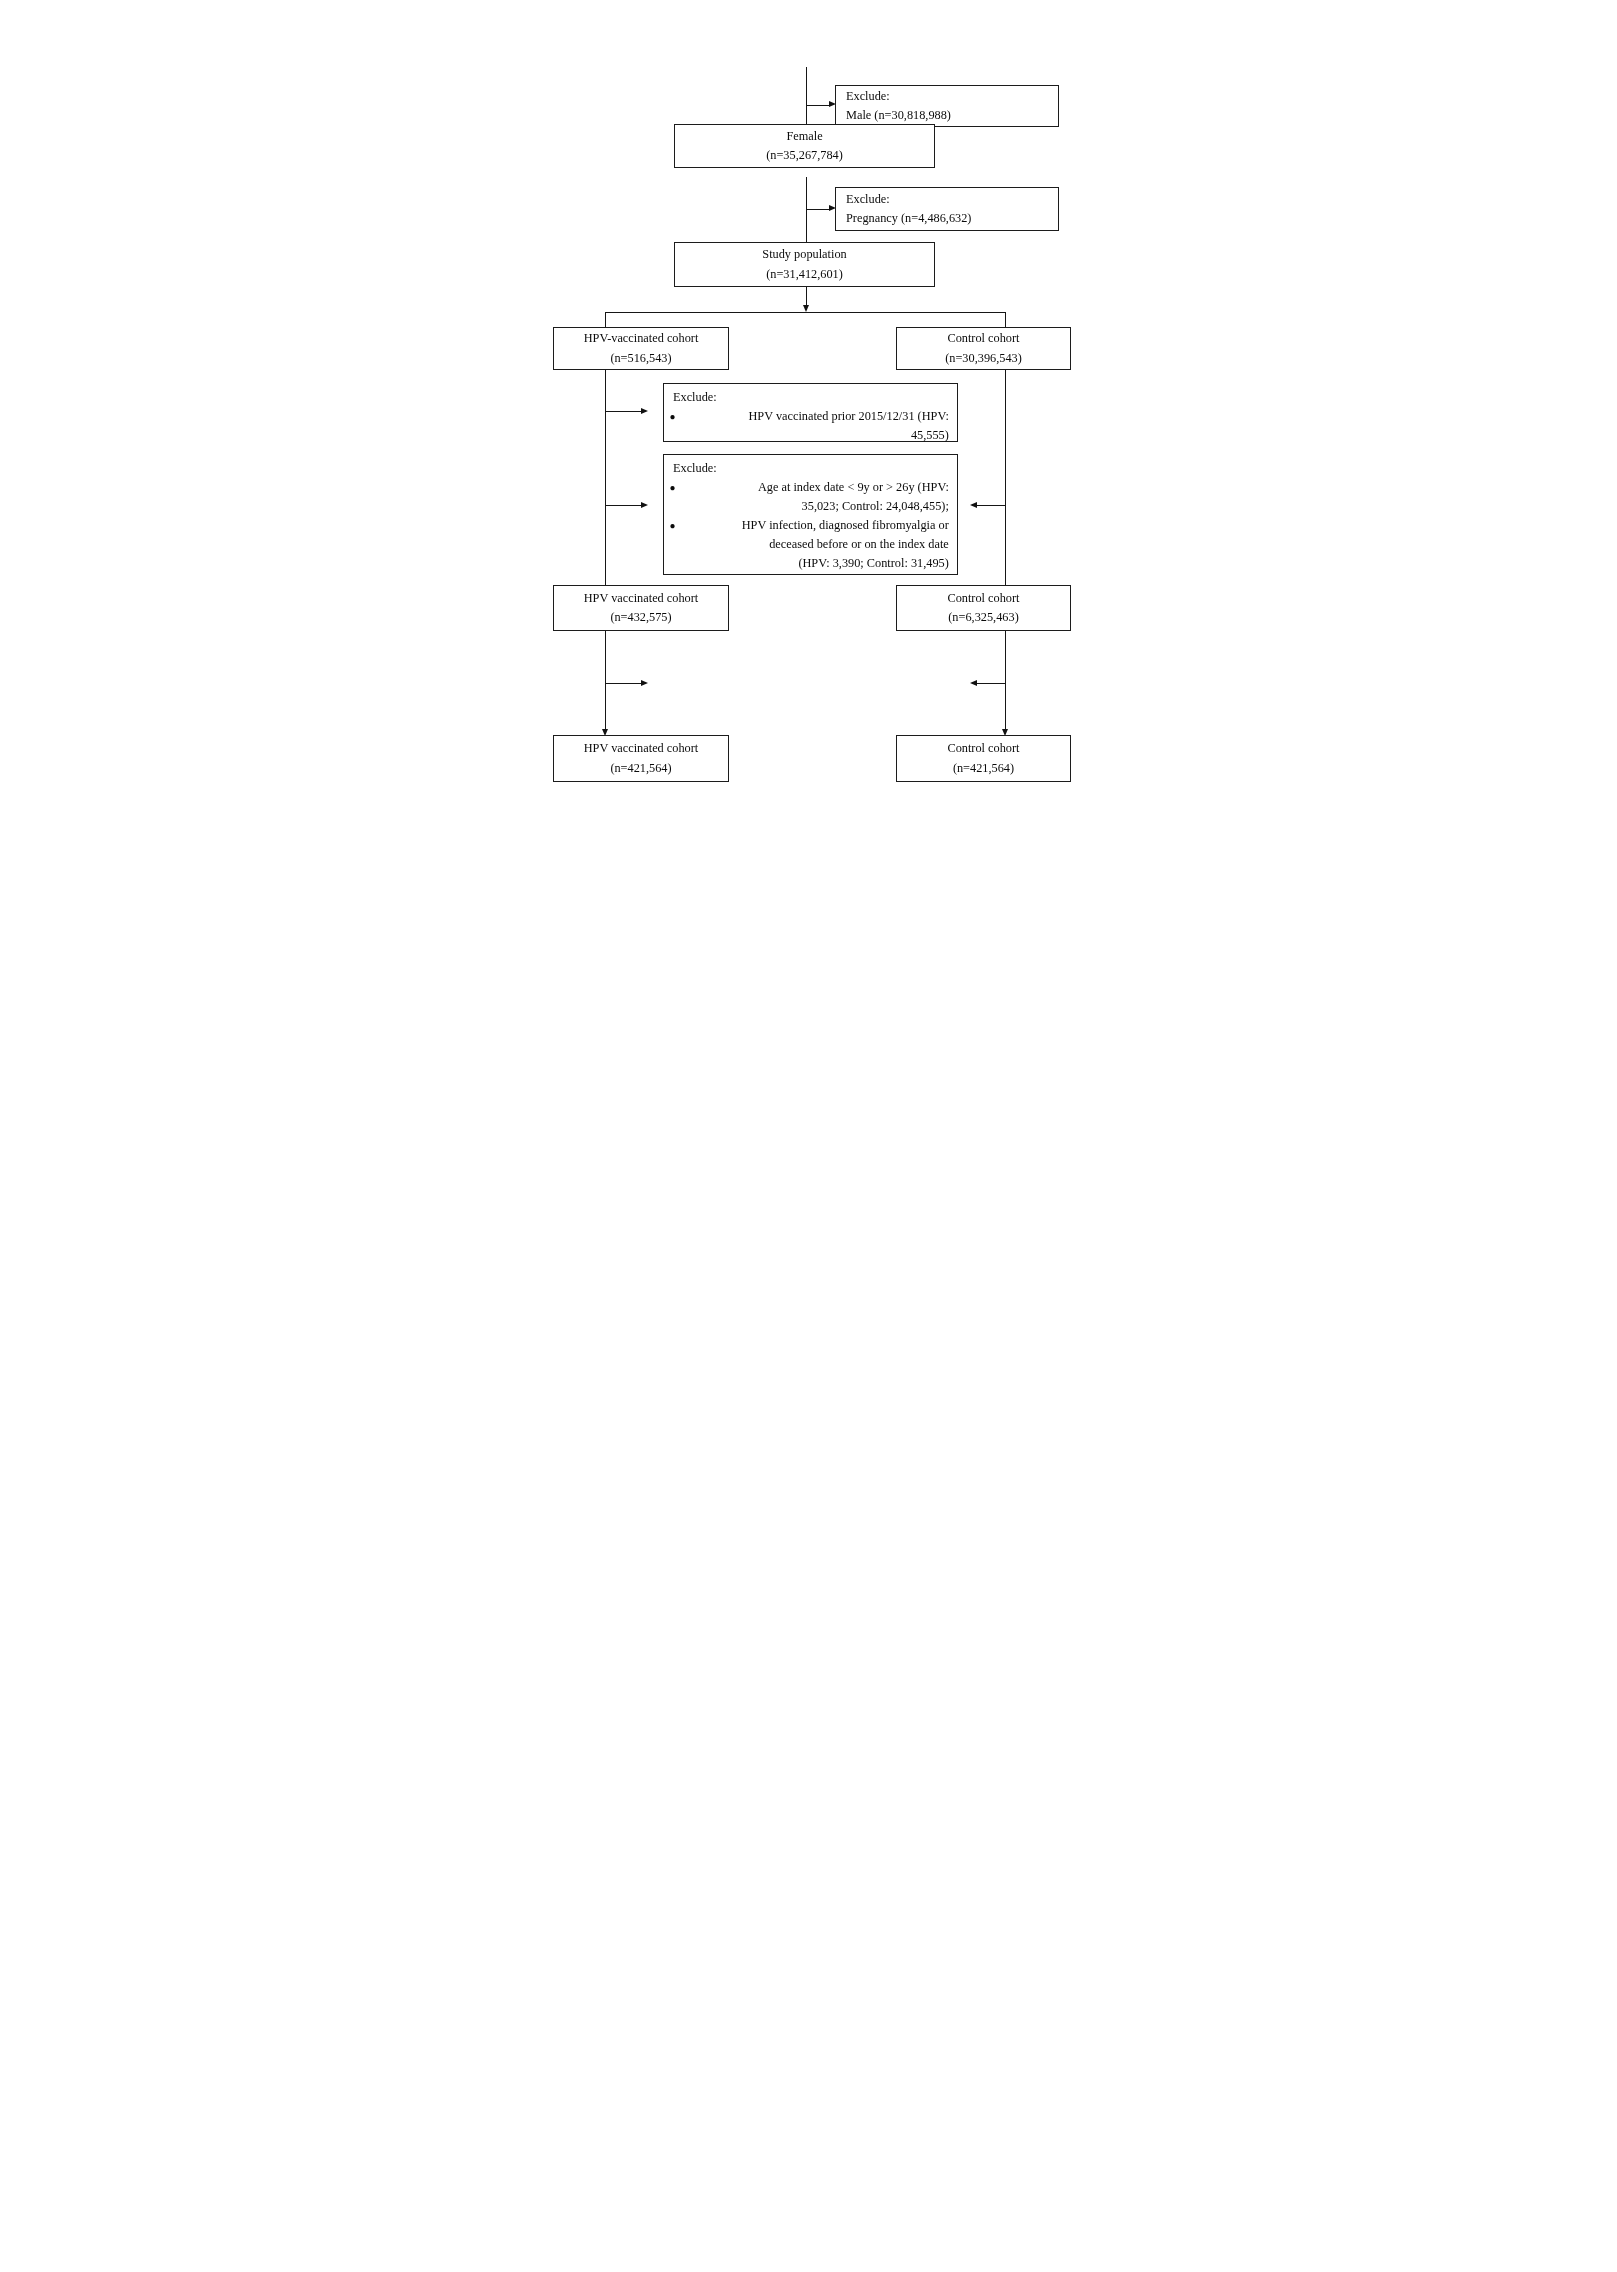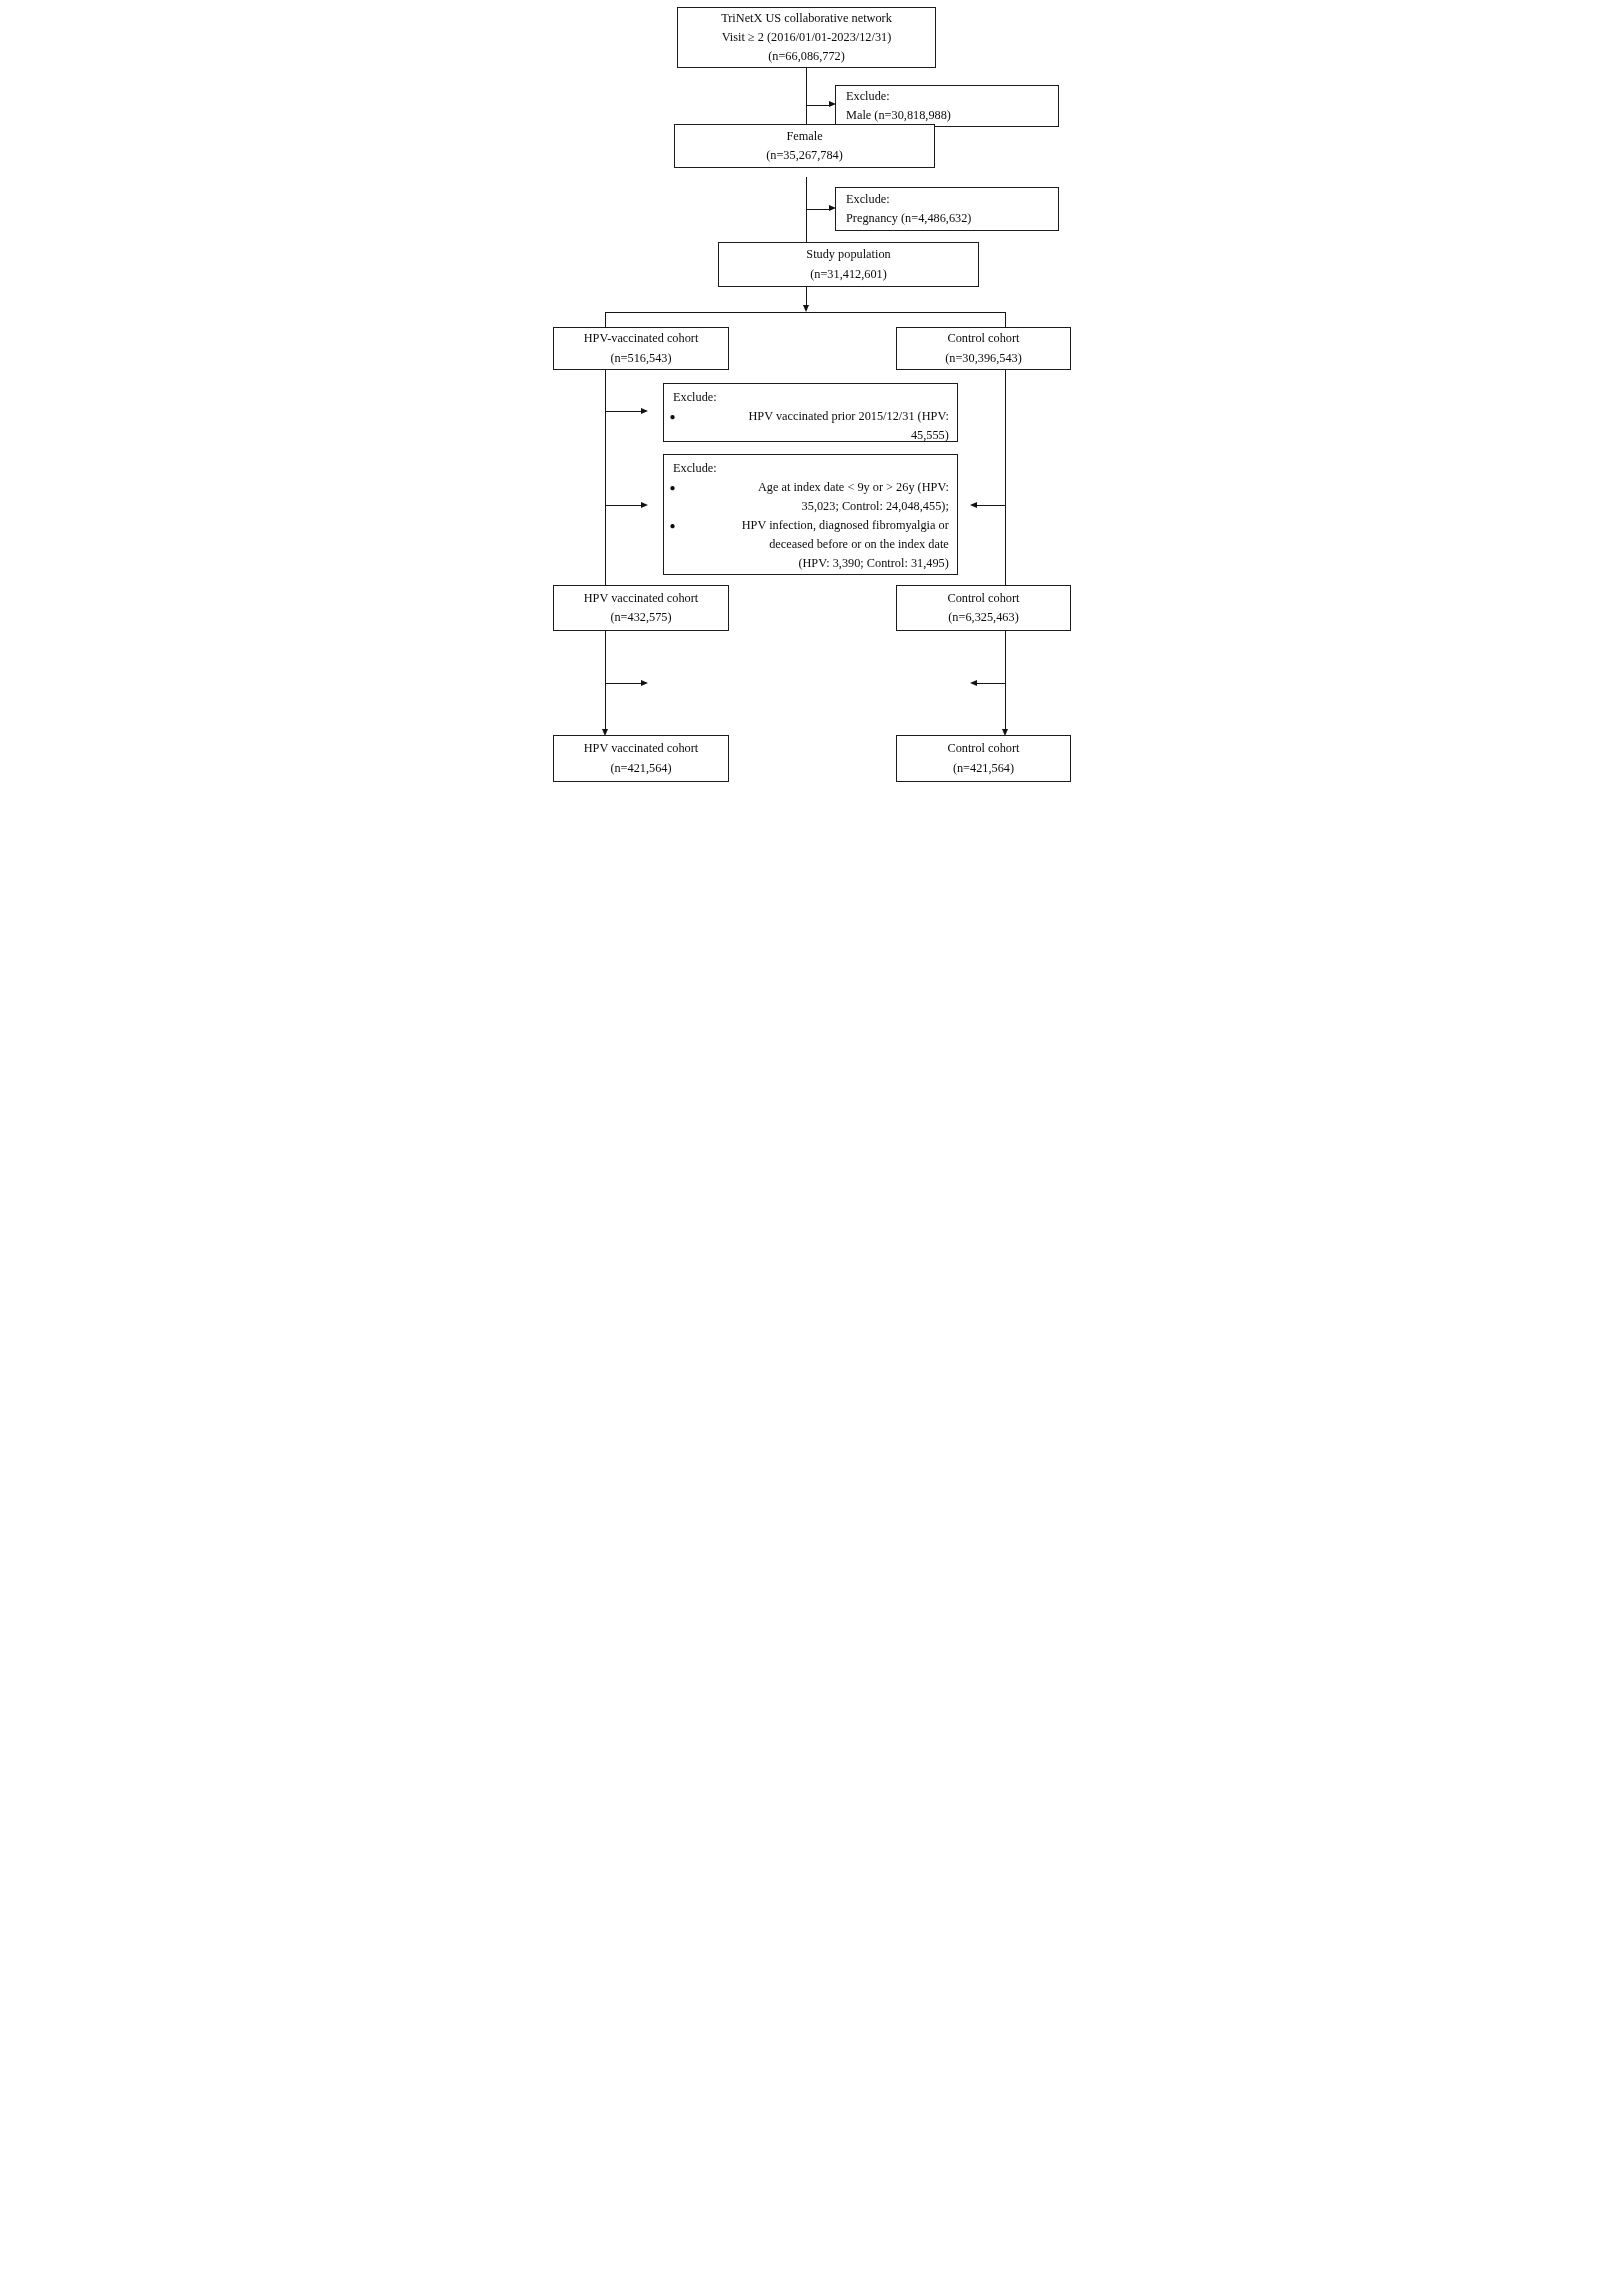--- a/index.html
+++ b/index.html
@@ -92,42 +92,37 @@
   <div class="vline" style="left:66px;top:630px;height:101px;"></div>
   <div class="arr arr-down" style="left:63px;top:729px;"></div>
   <div class="vline" style="left:466px;top:630px;height:101px;"></div>
   <div class="arr arr-down" style="left:463px;top:729px;"></div>
 
   <div class="hline" style="left:67px;top:683px;width:35px;"></div>
   <div class="arr arr-right" style="left:102px;top:680px;"></div>
   <div class="hline" style="left:438px;top:683px;width:29px;"></div>
   <div class="arr arr-left" style="left:431px;top:680px;"></div>
 
-  <div class="box center" style="left:138px;top:7.3px;width:259px;height:61px;">
-    <div>TriNetX US collaborative network</div>
-    <div>Visit ≥ 2 (2016/01/01-2023/12/31)</div>
-    <div>(n=66,086,772)</div>
-  </div>
 
   <div class="box leftpad" style="left:296px;top:85px;width:224px;height:42px;">
     <div>Exclude:</div>
     <div>Male (n=30,818,988)</div>
   </div>
 
   <div class="box center" style="left:135px;top:124px;width:261px;height:44px;">
     <div>Female</div>
     <div>(n=35,267,784)</div>
   </div>
 
   <div class="box leftpad" style="left:296px;top:187px;width:224px;height:44px;">
     <div>Exclude:</div>
     <div>Pregnancy (n=4,486,632)</div>
   </div>
 
-  <div class="box center" style="left:135px;top:242px;width:261px;height:45px;margin-left:44px;">
+  <div class="box center" style="left:135px;top:242px;width:261px;height:45px;">
     <div>Study population</div>
     <div>(n=31,412,601)</div>
   </div>
 
   <div class="box center" style="left:14px;top:327px;width:176px;height:43px;">
     <div>HPV-vaccinated cohort</div>
     <div>(n=516,543)</div>
   </div>
 
   <div class="box center" style="left:357px;top:327px;width:175px;height:43px;">

